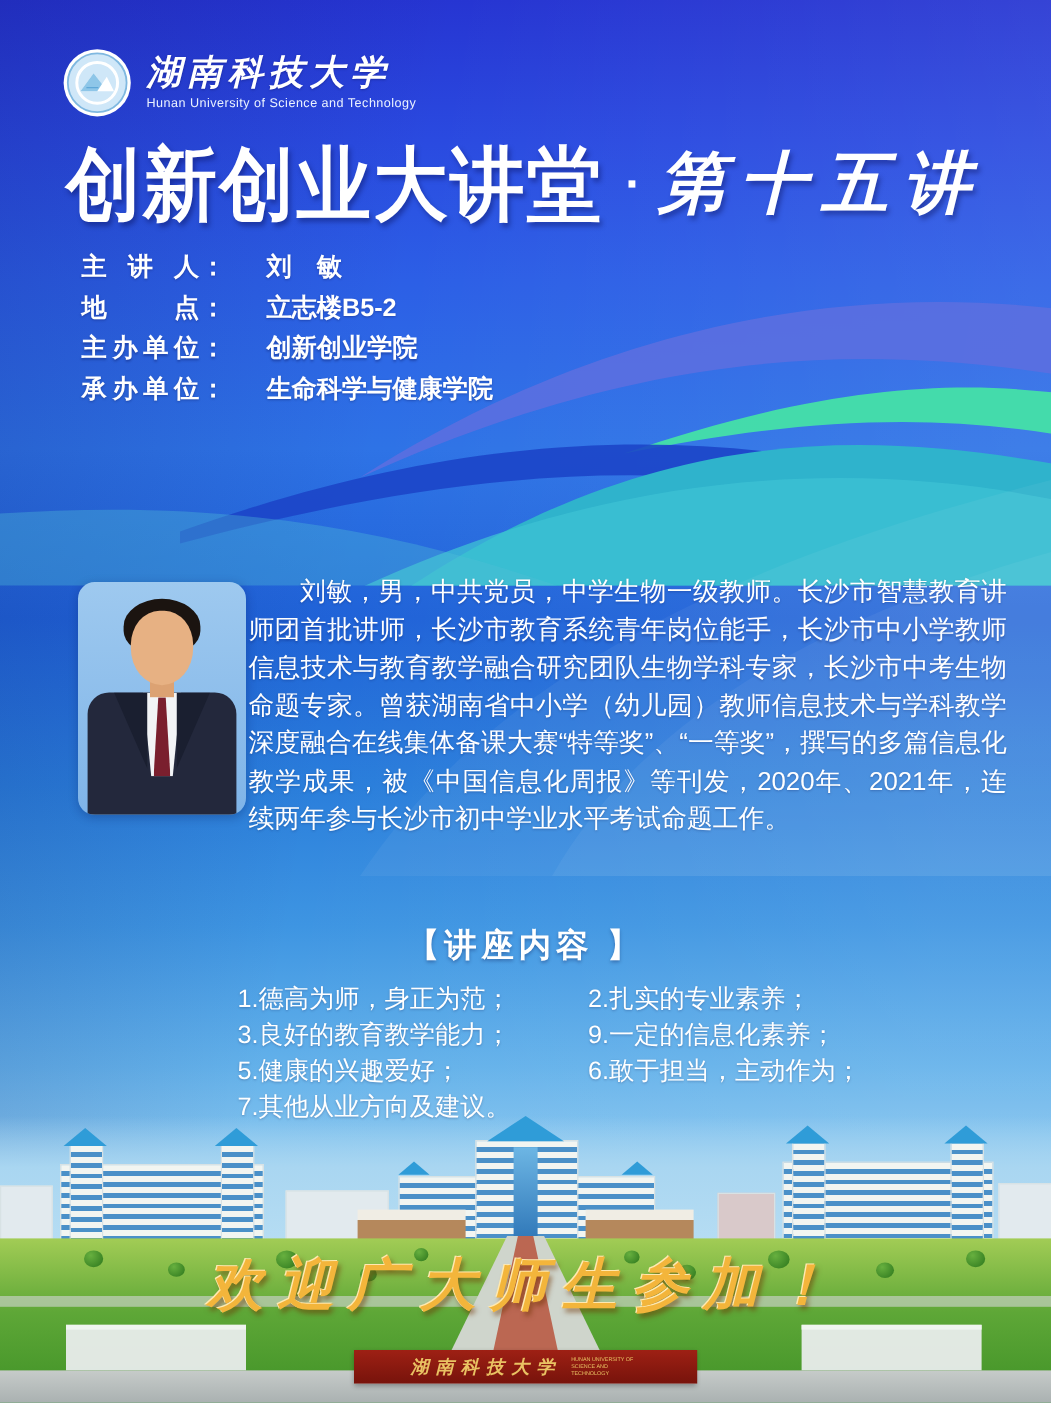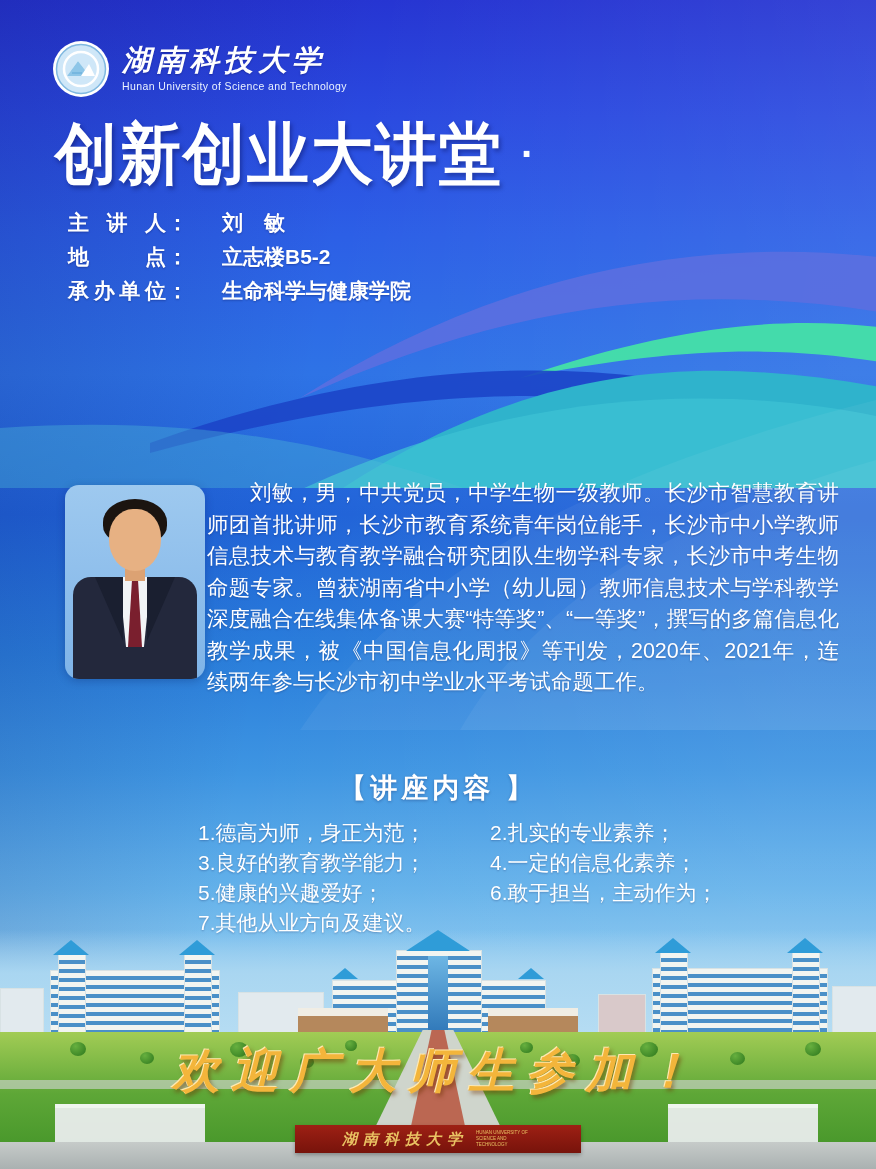--- a/index.html
+++ b/index.html
@@ -136,25 +136,27 @@
     </svg>
     <div class="brand-text">
       <div class="brand-cn">湖南科技大学</div>
       <div class="brand-en">Hunan University of Science and Technology</div>
     </div>
   </header>
 
   <div class="title-row">
     <span class="title-main">创新创业大讲堂</span>
     <span class="title-dot">·</span>
+    <span class="title-episode">第十五讲</span>
   </div>
 
   <div class="info" id="info-rows">
       <div class="info-row"><span class="info-label">主讲人</span><span class="info-colon">：</span><span class="info-value">刘　敏</span></div>
       <div class="info-row"><span class="info-label">地点</span><span class="info-colon">：</span><span class="info-value">立志楼B5-2</span></div>
+      <div class="info-row"><span class="info-label">主办单位</span><span class="info-colon">：</span><span class="info-value">创新创业学院</span></div>
       <div class="info-row"><span class="info-label">承办单位</span><span class="info-colon">：</span><span class="info-value">生命科学与健康学院</span></div>
     </div>
 
 
   <div class="photo">
     <div class="ph-body"></div>
     <div class="ph-shirt"></div>
     <div class="ph-tie"></div>
     <div class="ph-lapel-l"></div>
     <div class="ph-lapel-r"></div>
@@ -169,21 +171,21 @@
 
   <div class="content-cols">
     <div class="col" id="col-left">
         <div class="li">1.德高为师，身正为范；</div>
         <div class="li">3.良好的教育教学能力；</div>
         <div class="li">5.健康的兴趣爱好；</div>
         <div class="li">7.其他从业方向及建议。</div>
       </div>
     <div class="col" id="col-right">
         <div class="li">2.扎实的专业素养；</div>
-        <div class="li">4.一定的信息化素养；</div>
+        <div class="li">9.一定的信息化素养；</div>
         <div class="li">6.敢于担当，主动作为；</div>
       </div>
   </div>
 
   <div class="campus">
     <div class="c-sky"></div>
 
     <div class="bld flat" style="left:0;top:58px;width:42px;height:48px;"></div>
     <div class="bld" style="left:50px;top:40px;width:168px;height:64px;"></div>
     <div class="bld" style="left:58px;top:24px;width:26px;height:80px;"></div>

